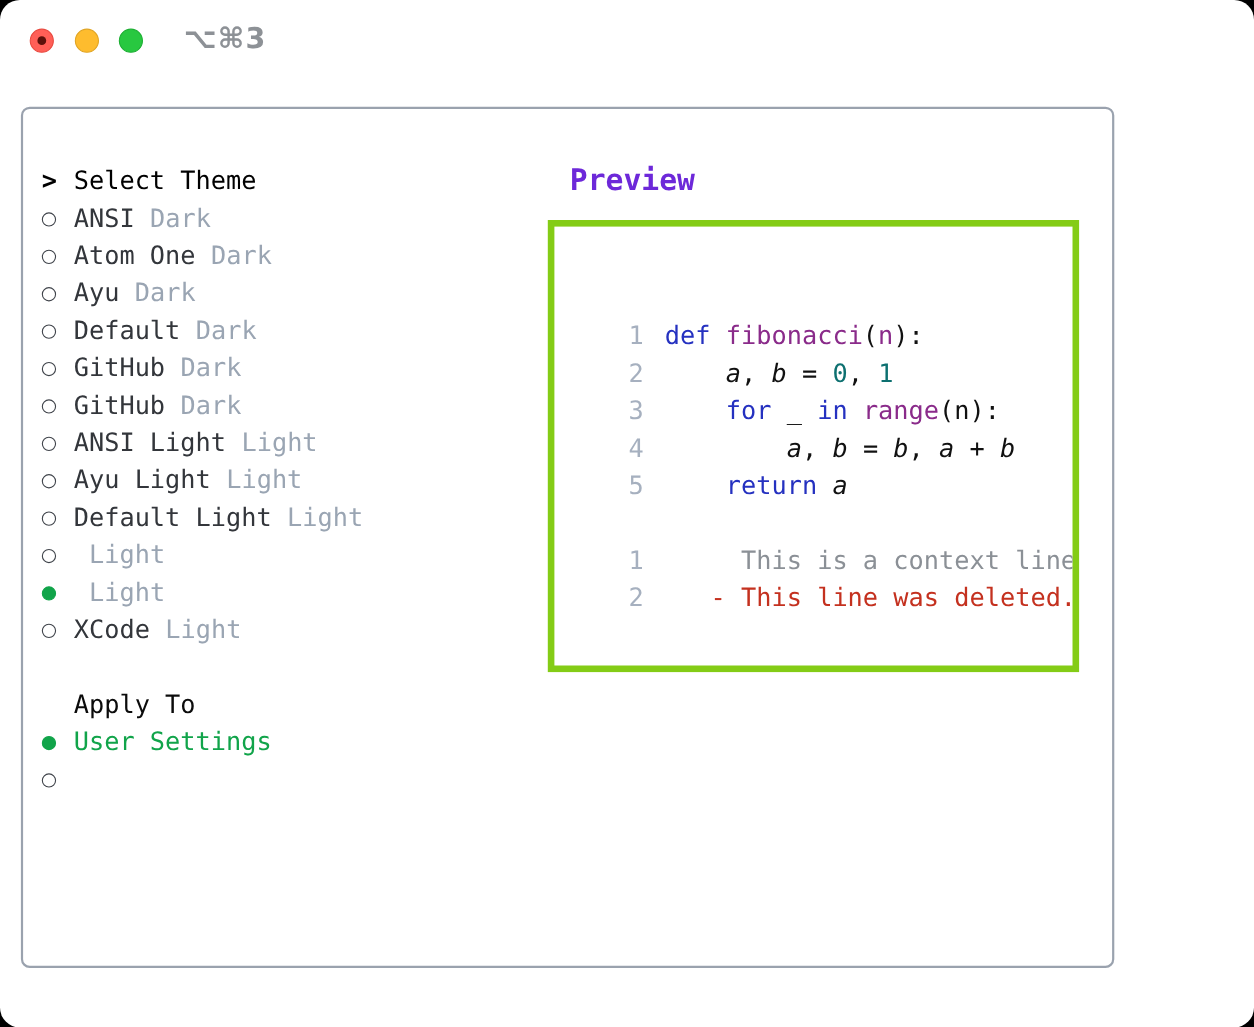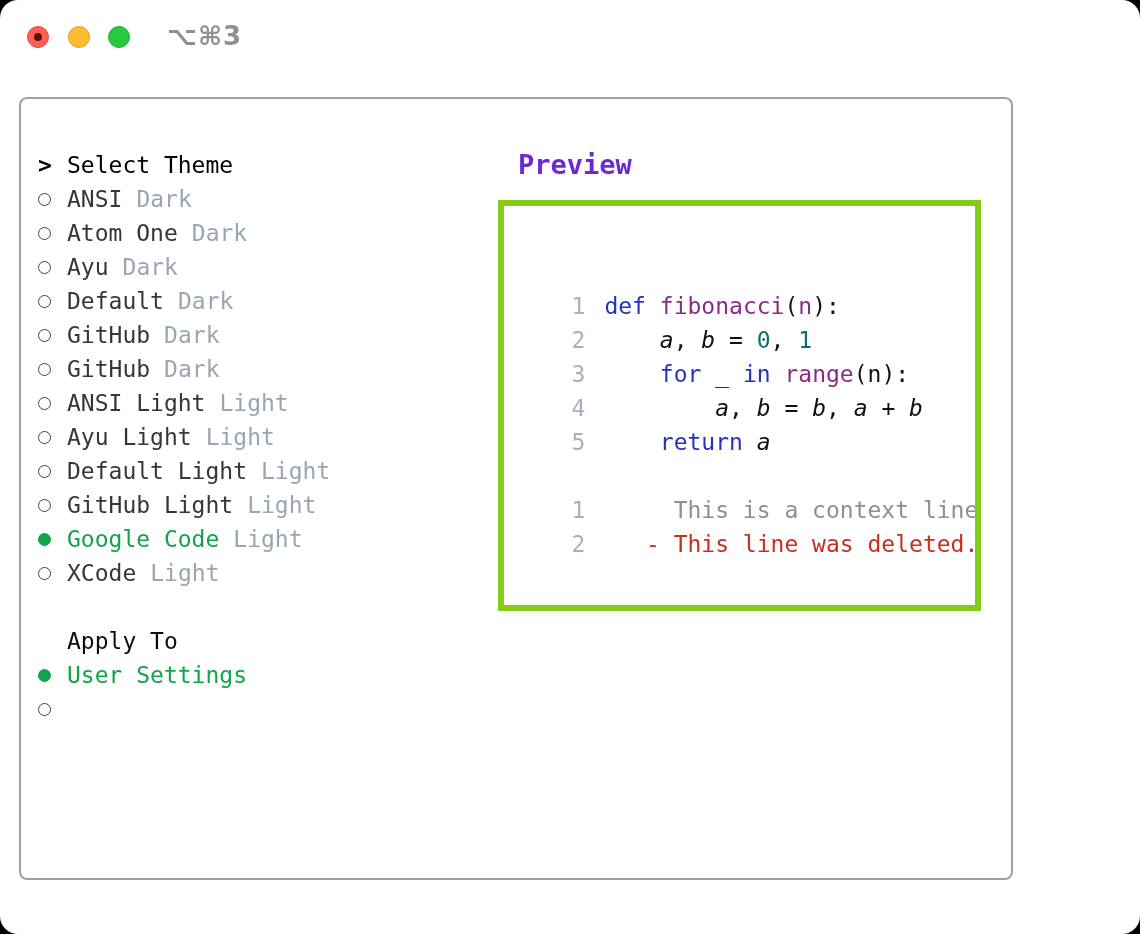--- a/index.html
+++ b/index.html
@@ -146,28 +146,26 @@
     <span class="marker">
               <span class="bullet"></span>
             </span>
     <span class="t-name">Default Light</span>
     <span class="t-suffix">Light</span>
   </div>
           <div class="row">
     <span class="marker">
               <span class="bullet"></span>
             </span>
-    <span class="t-name">GitHub Light</span>
     <span class="t-suffix">Light</span>
   </div>
           <div class="row">
     <span class="marker">
               <span class="bullet sel"></span>
             </span>
-    <span class="t-name sel">Google Code</span>
     <span class="t-suffix">Light</span>
   </div>
           <div class="row">
     <span class="marker">
               <span class="bullet"></span>
             </span>
     <span class="t-name">XCode</span>
     <span class="t-suffix">Light</span>
   </div>
         </div>

